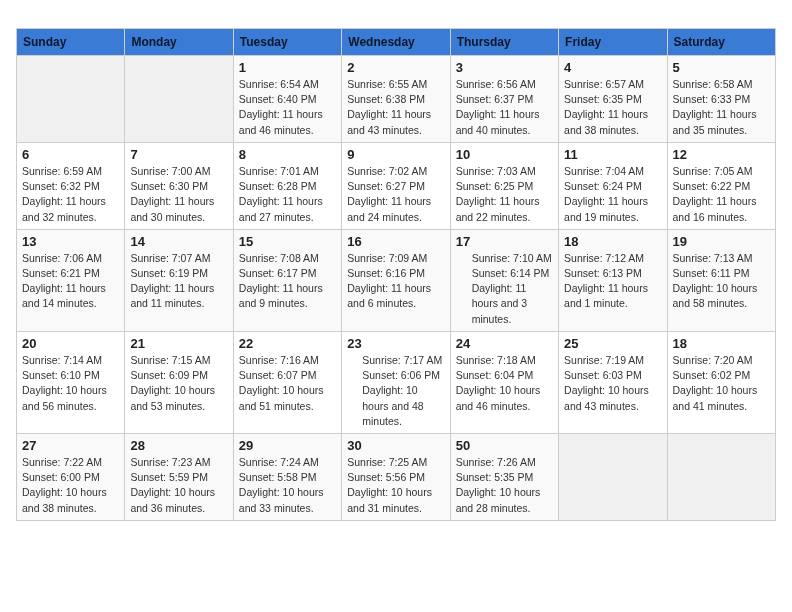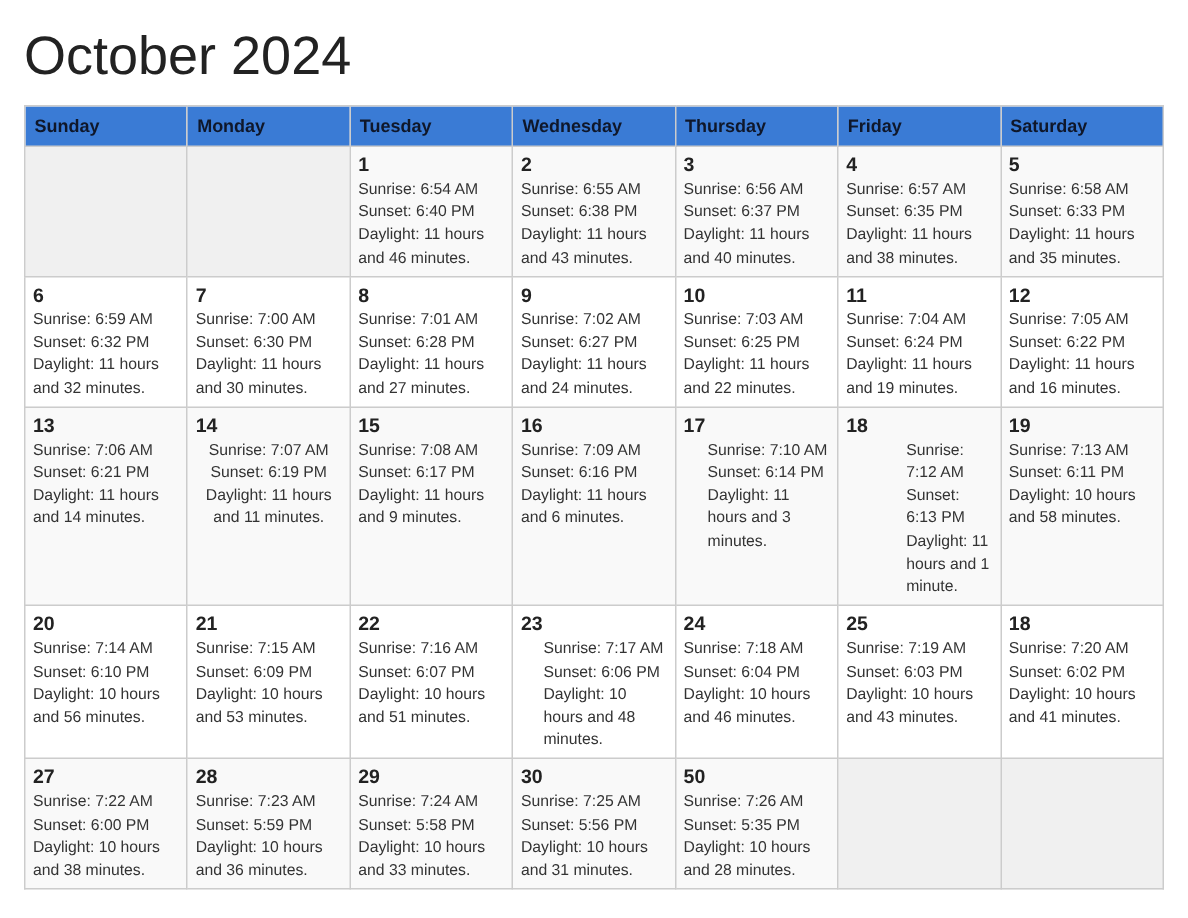--- a/index.html
+++ b/index.html
@@ -81,21 +81,20 @@
       line-height: 1.45;
       font-size: 10.5px;
     }
     .empty { background: #f0f0f0 !important; }
   </style>
 </head>
 <body>
 
 <div class="header">
   <div class="title-area">
-    <div class="month-title">October 2024</div>
   </div>
 </div>
 
 <table class="calendar">
   <thead>
     <tr id="dow-header">
         <th>Sunday</th>
         <th>Monday</th>
         <th>Tuesday</th>
         <th>Wednesday</th>
@@ -185,21 +184,21 @@
       </tr>
       <tr>
         <td>
           <span class="day-num">13</span>
           <div class="day-info" style="white-space: pre-line;">Sunrise: 7:06 AM
 Sunset: 6:21 PM
 Daylight: 11 hours and 14 minutes.</div>
         </td>
         <td>
           <span class="day-num">14</span>
-          <div class="day-info" style="white-space: pre-line; text-align: center;">Sunrise: 7:07 AM
+          <div class="day-info" style="white-space: pre-line;">Sunrise: 7:07 AM
 Sunset: 6:19 PM
 Daylight: 11 hours and 11 minutes.</div>
         </td>
         <td>
           <span class="day-num">15</span>
           <div class="day-info" style="white-space: pre-line;">Sunrise: 7:08 AM
 Sunset: 6:17 PM
 Daylight: 11 hours and 9 minutes.</div>
         </td>
         <td>
@@ -209,21 +208,21 @@
 Daylight: 11 hours and 6 minutes.</div>
         </td>
         <td>
           <span class="day-num">17</span>
           <div class="day-info" style="white-space: pre-line; margin-left: 16px;">Sunrise: 7:10 AM
 Sunset: 6:14 PM
 Daylight: 11 hours and 3 minutes.</div>
         </td>
         <td>
           <span class="day-num">18</span>
-          <div class="day-info" style="white-space: pre-line; margin-left: 40px;">Sunrise: 7:12 AM
+          <div class="day-info" style="white-space: pre-line;">Sunrise: 7:12 AM
 Sunset: 6:13 PM
 Daylight: 11 hours and 1 minute.</div>
         </td>
         <td>
           <span class="day-num">19</span>
           <div class="day-info" style="white-space: pre-line;">Sunrise: 7:13 AM
 Sunset: 6:11 PM
 Daylight: 10 hours and 58 minutes.</div>
         </td>
       </tr>

